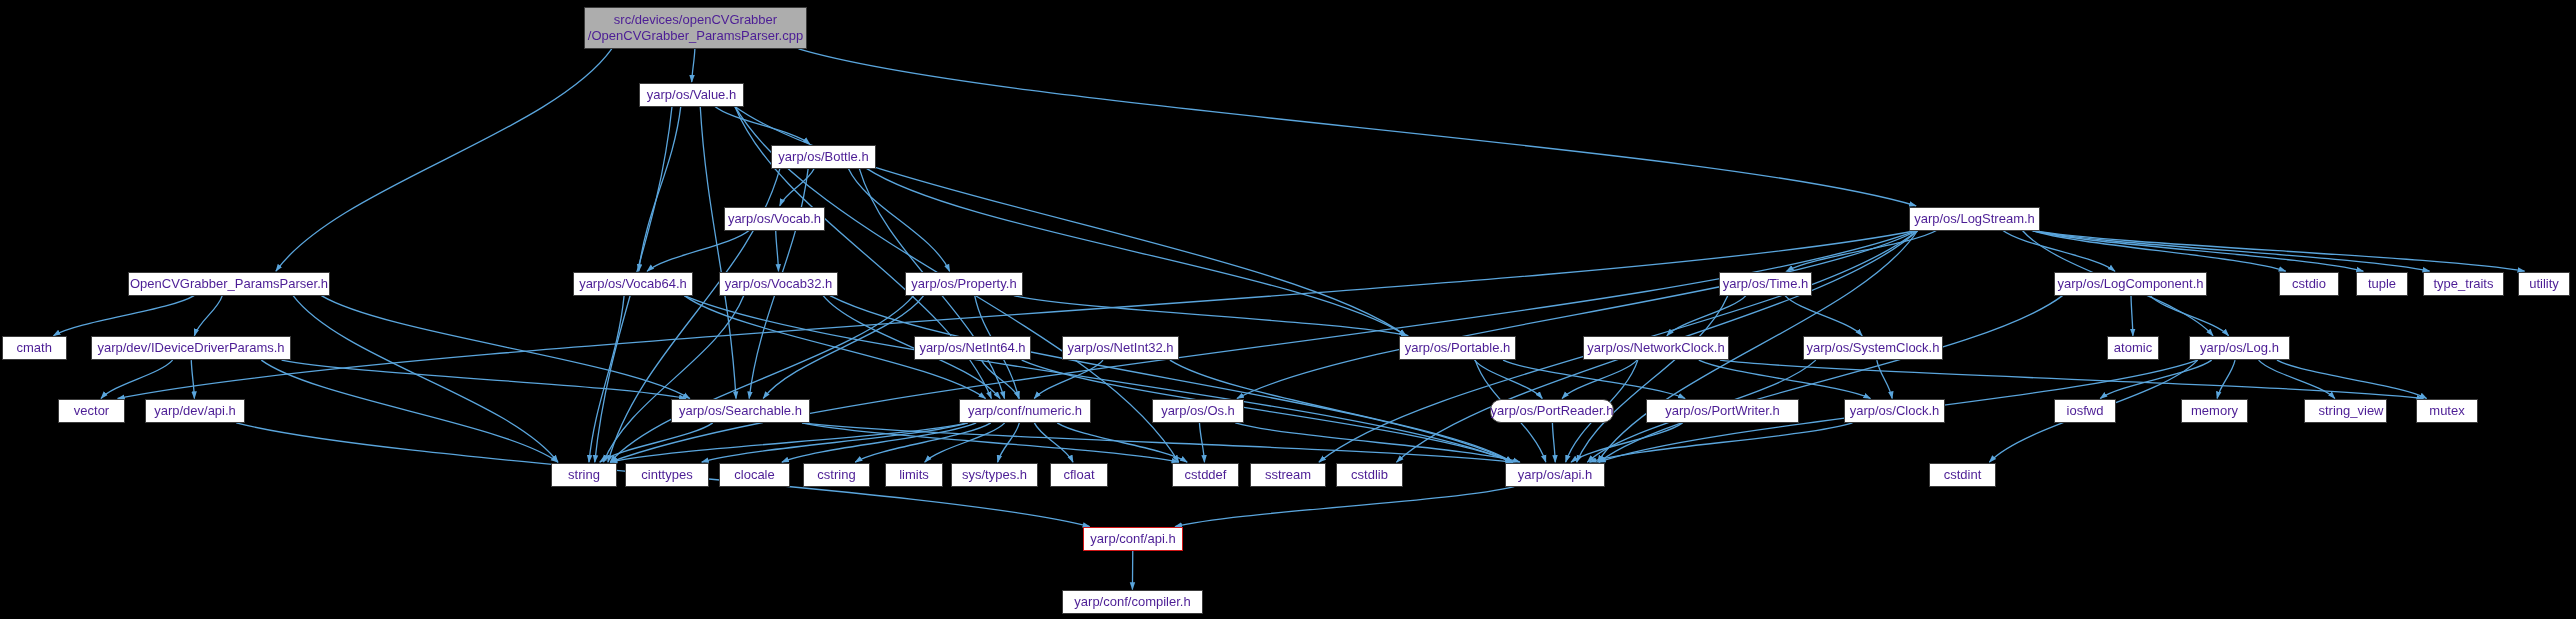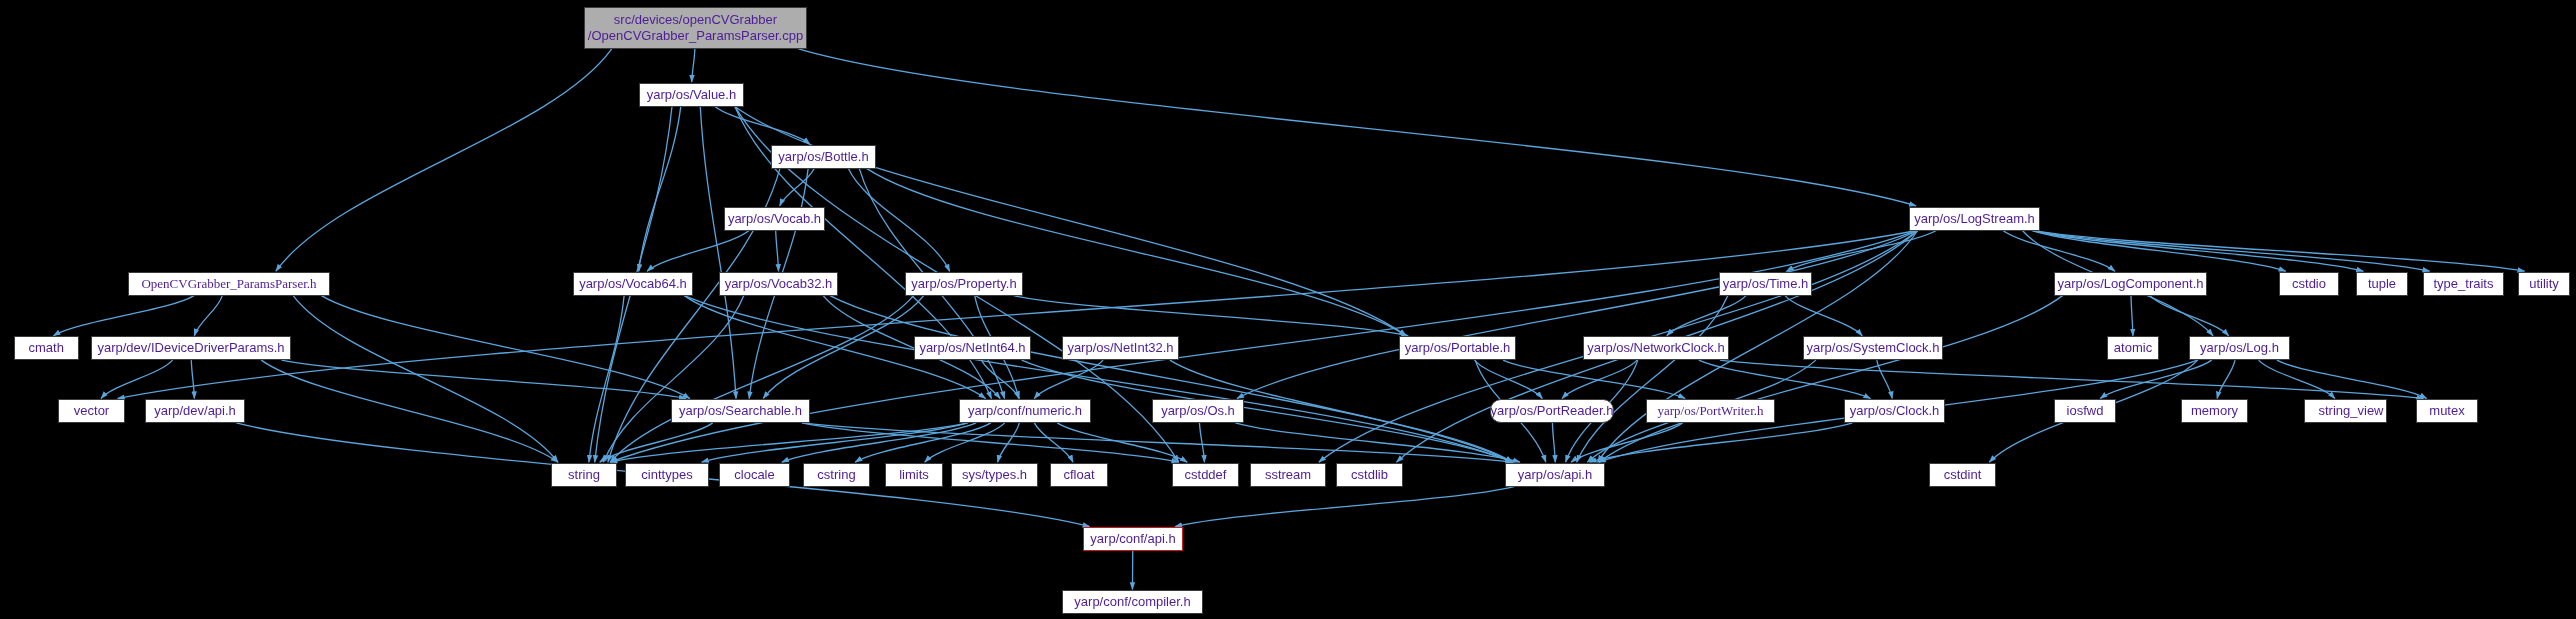--- a/index.html
+++ b/index.html
@@ -132,46 +132,46 @@
       <path d="M2611.93,413 C2642.8396,429.72 2752.7404,440.28 2783.65,457" class="edge" marker-end="url(#arrowhead)" data-interactable="false"></path>
       <path d="M1737,558 C1666.98,575.48 1418.02,586.52 1348,604" class="edge" marker-end="url(#arrowhead)" data-interactable="false"></path>
       <path d="M1299.41,632 C1299.3452,648.72 1299.1148,659.28 1299.05,676" class="edge" marker-end="url(#arrowhead)" data-interactable="false"></path>
     </svg>
 <div class="node current" data-interactable="false" style="left: 584px; top: 7px; width: 223px; height: 42px;">src/devices/openCVGrabber
 /OpenCVGrabber_ParamsParser.cpp</div>
     <div class="node" data-interactable="true" style="left: 639px; top: 83px; width: 105px; height: 23.5px;">yarp/os/Value.h</div>
     <div class="node" data-interactable="true" style="left: 771px; top: 145px; width: 105px; height: 23.5px;">yarp/os/Bottle.h</div>
     <div class="node" data-interactable="true" style="left: 724px; top: 207px; width: 101px; height: 23.5px;">yarp/os/Vocab.h</div>
     <div class="node" data-interactable="true" style="left: 1909px; top: 207px; width: 131px; height: 23.5px;">yarp/os/LogStream.h</div>
-    <div class="node" data-interactable="true" style="left: 128px; top: 272px; width: 202px; height: 23.5px; font-family: Liberation Serif, serif;">OpenCVGrabber_ParamsParser.h</div>
+    <div class="node" data-interactable="true" style="left: 128px; top: 272px; width: 202px; height: 23.5px;">OpenCVGrabber_ParamsParser.h</div>
     <div class="node" data-interactable="true" style="left: 573px; top: 272px; width: 120px; height: 23.5px;">yarp/os/Vocab64.h</div>
     <div class="node" data-interactable="true" style="left: 719px; top: 272px; width: 119px; height: 23.5px;">yarp/os/Vocab32.h</div>
     <div class="node" data-interactable="true" style="left: 905px; top: 272px; width: 118px; height: 23.5px;">yarp/os/Property.h</div>
     <div class="node" data-interactable="true" style="left: 1719px; top: 272px; width: 93px; height: 23.5px;">yarp/os/Time.h</div>
     <div class="node" data-interactable="true" style="left: 2054px; top: 272px; width: 153px; height: 23.5px;">yarp/os/LogComponent.h</div>
     <div class="node" data-interactable="false" style="left: 2279px; top: 272px; width: 60px; height: 23.5px;">cstdio</div>
     <div class="node" data-interactable="false" style="left: 2356px; top: 272px; width: 52px; height: 23.5px;">tuple</div>
     <div class="node" data-interactable="false" style="left: 2423px; top: 272px; width: 81px; height: 23.5px;">type_traits</div>
     <div class="node" data-interactable="false" style="left: 2518px; top: 272px; width: 52px; height: 23.5px;">utility</div>
-    <div class="node" data-interactable="false" style="left: 1.7px; top: 336px; width: 65px; height: 23.5px; margin-left: 12px;">cmath</div>
+    <div class="node" data-interactable="false" style="left: 1.7px; top: 336px; width: 65px; height: 23.5px;">cmath</div>
     <div class="node" data-interactable="true" style="left: 91px; top: 336px; width: 200px; height: 23.5px;">yarp/dev/IDeviceDriverParams.h</div>
     <div class="node" data-interactable="true" style="left: 914px; top: 336px; width: 117px; height: 23.5px;">yarp/os/NetInt64.h</div>
     <div class="node" data-interactable="true" style="left: 1062px; top: 336px; width: 117px; height: 23.5px;">yarp/os/NetInt32.h</div>
     <div class="node" data-interactable="true" style="left: 1399px; top: 336px; width: 117px; height: 23.5px;">yarp/os/Portable.h</div>
     <div class="node" data-interactable="true" style="left: 1583px; top: 336px; width: 146px; height: 23.5px;">yarp/os/NetworkClock.h</div>
     <div class="node" data-interactable="true" style="left: 1803px; top: 336px; width: 140px; height: 23.5px;">yarp/os/SystemClock.h</div>
     <div class="node" data-interactable="false" style="left: 2107px; top: 336px; width: 52px; height: 23.5px;">atomic</div>
     <div class="node" data-interactable="true" style="left: 2189px; top: 336px; width: 101px; height: 23.5px;">yarp/os/Log.h</div>
     <div class="node" data-interactable="false" style="left: 58px; top: 399px; width: 67px; height: 23.5px;">vector</div>
     <div class="node" data-interactable="true" style="left: 145px; top: 399px; width: 100px; height: 23.5px;">yarp/dev/api.h</div>
     <div class="node" data-interactable="true" style="left: 671px; top: 399px; width: 139px; height: 23.5px;">yarp/os/Searchable.h</div>
     <div class="node" data-interactable="true" style="left: 959px; top: 399px; width: 132px; height: 23.5px;">yarp/conf/numeric.h</div>
     <div class="node" data-interactable="true" style="left: 1152px; top: 399px; width: 92px; height: 23.5px;">yarp/os/Os.h</div>
     <div class="node" data-interactable="true" style="left: 1490px; top: 399px; width: 124px; height: 23.5px; border-radius: 11px;">yarp/os/PortReader.h</div>
-    <div class="node" data-interactable="true" style="left: 1646px; top: 399px; width: 129px; height: 23.5px; font-family: Liberation Serif, serif;">yarp/os/PortWriter.h</div>
+    <div class="node" data-interactable="true" style="left: 1646px; top: 399px; width: 153px; height: 23.5px;">yarp/os/PortWriter.h</div>
     <div class="node" data-interactable="true" style="left: 1844px; top: 399px; width: 101px; height: 23.5px;">yarp/os/Clock.h</div>
     <div class="node" data-interactable="false" style="left: 2054px; top: 399px; width: 62px; height: 23.5px;">iosfwd</div>
     <div class="node" data-interactable="false" style="left: 2181px; top: 399px; width: 67px; height: 23.5px;">memory</div>
     <div class="node" data-interactable="false" style="left: 2304px; top: 399px; width: 83px; height: 23.5px; padding-left: 11px;">string_view</div>
     <div class="node" data-interactable="false" style="left: 2416px; top: 399px; width: 62px; height: 23.5px;">mutex</div>
     <div class="node" data-interactable="false" style="left: 551px; top: 463px; width: 66px; height: 23.5px;">string</div>
     <div class="node" data-interactable="false" style="left: 625px; top: 463px; width: 84px; height: 23.5px;">cinttypes</div>
     <div class="node" data-interactable="false" style="left: 719px; top: 463px; width: 71px; height: 23.5px;">clocale</div>
     <div class="node" data-interactable="false" style="left: 803px; top: 463px; width: 67px; height: 23.5px;">cstring</div>
     <div class="node" data-interactable="false" style="left: 885px; top: 463px; width: 58px; height: 23.5px;">limits</div>

